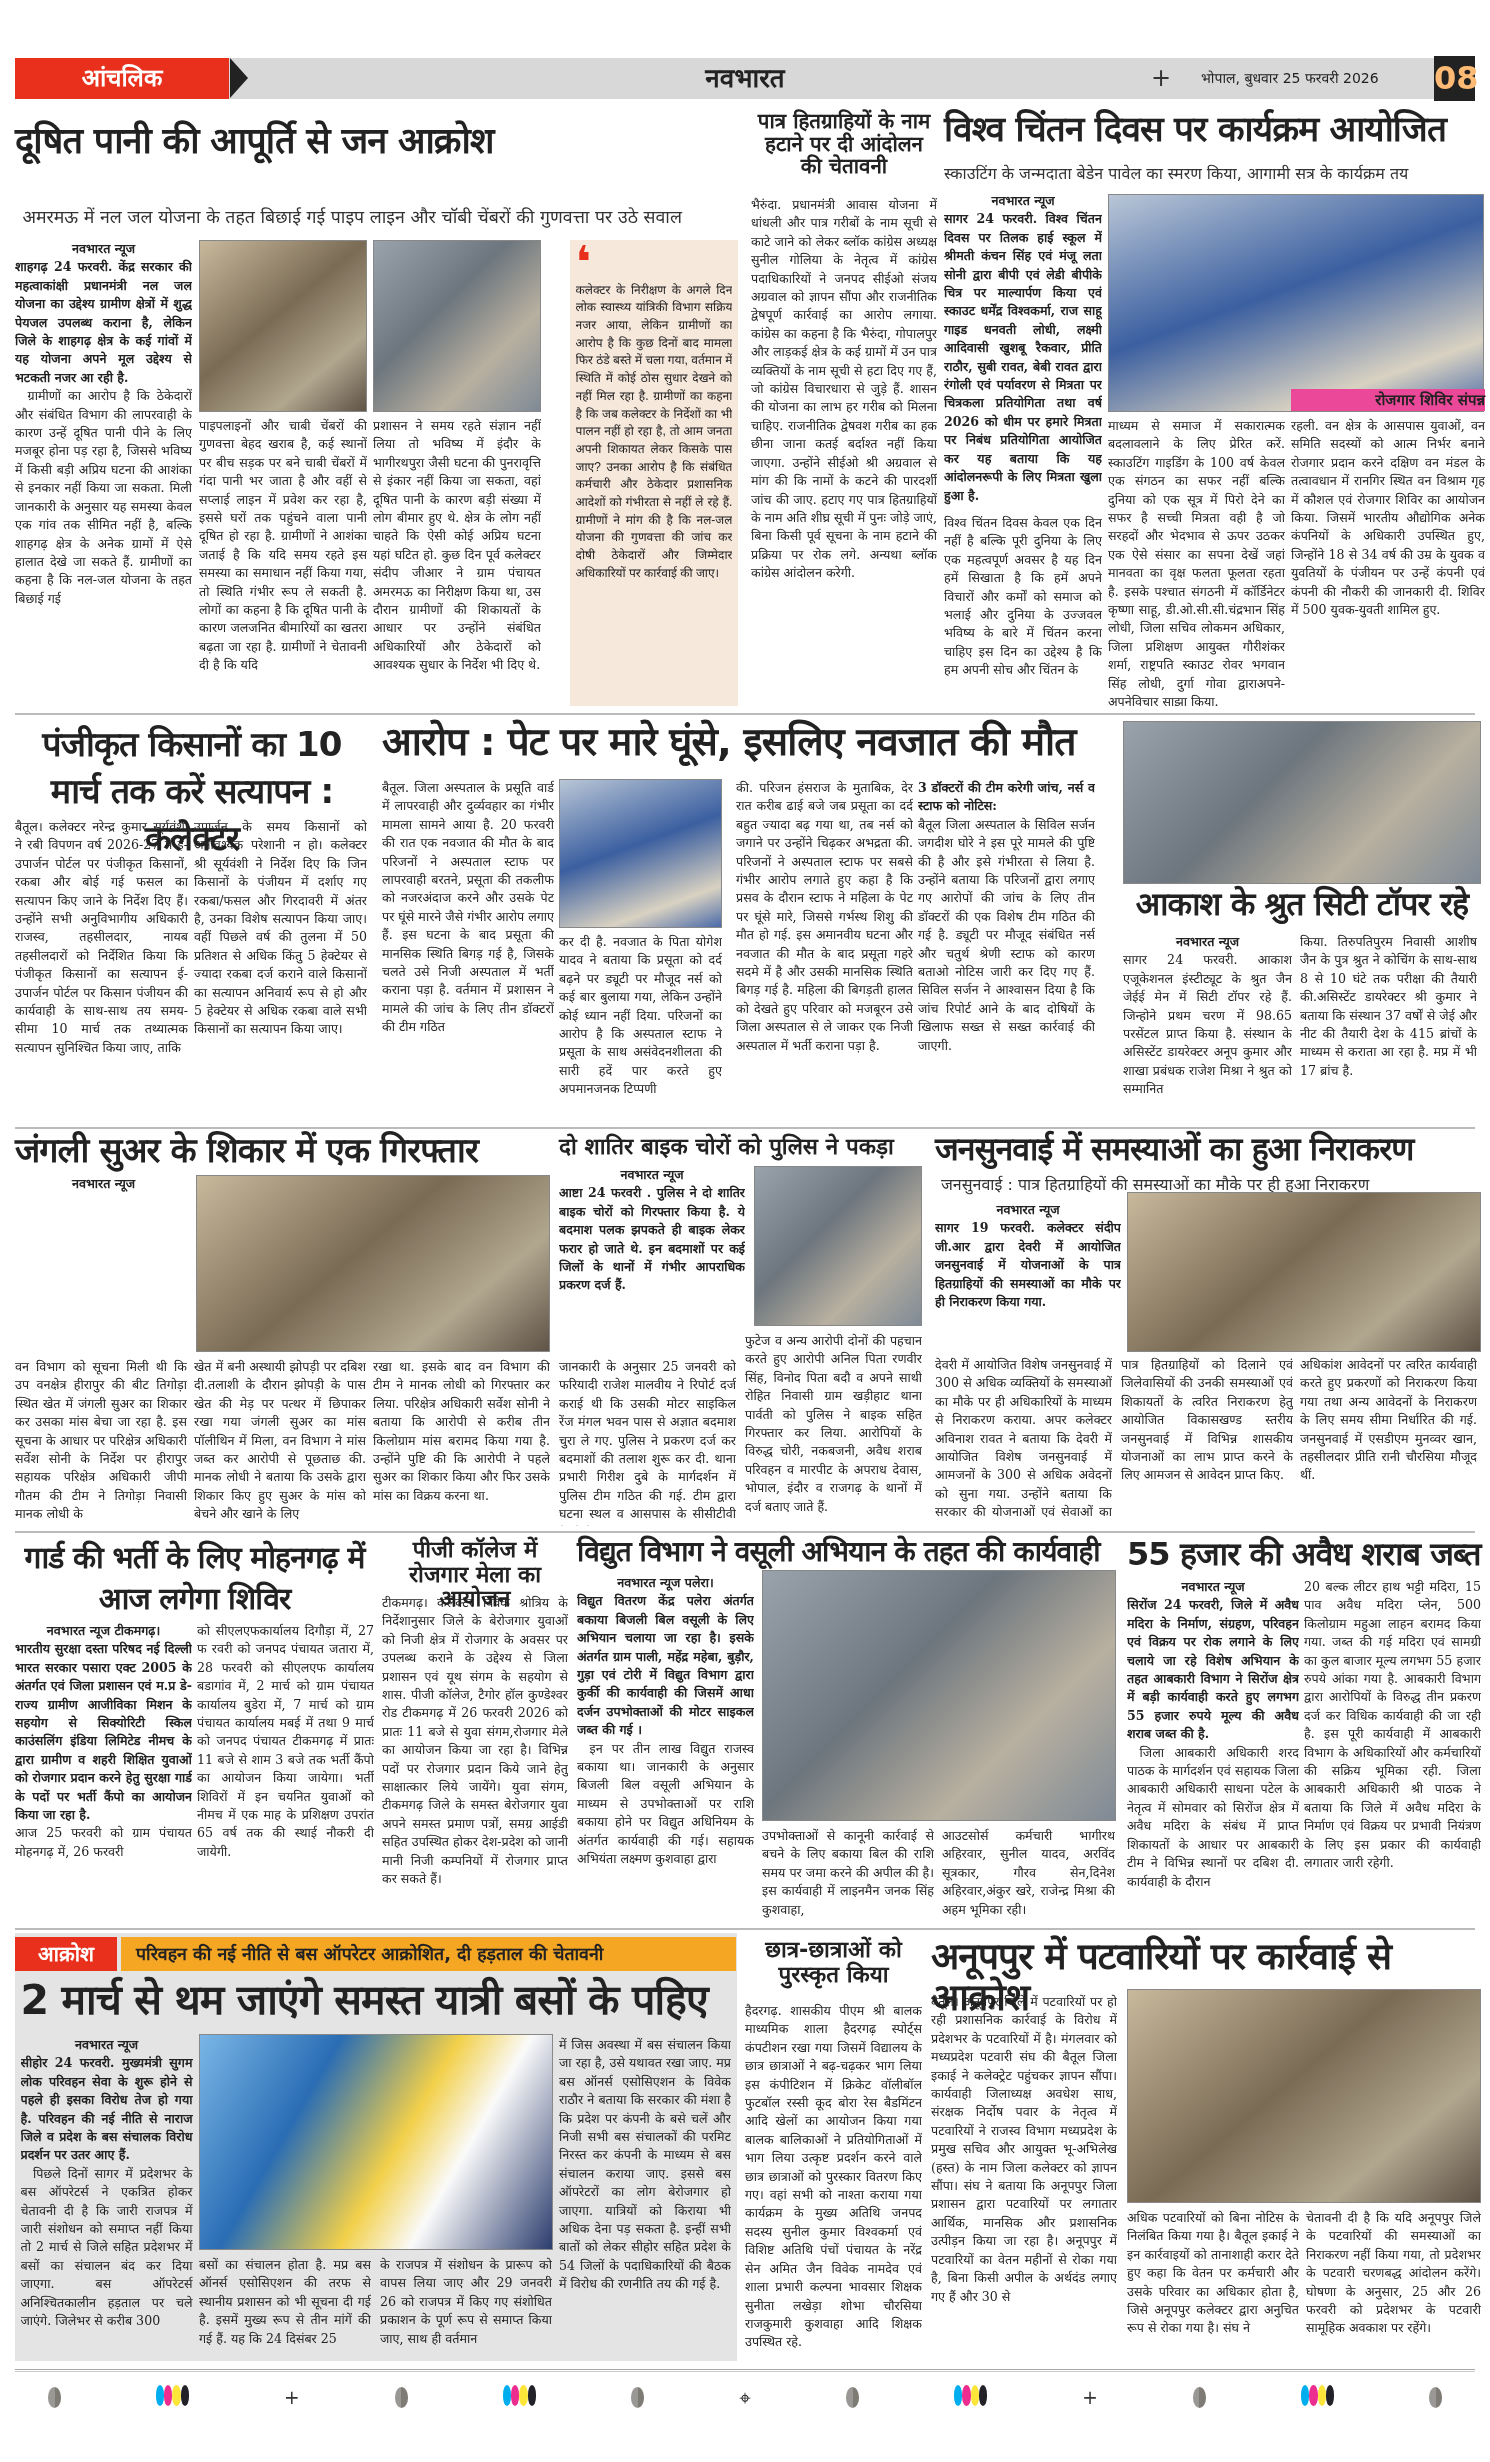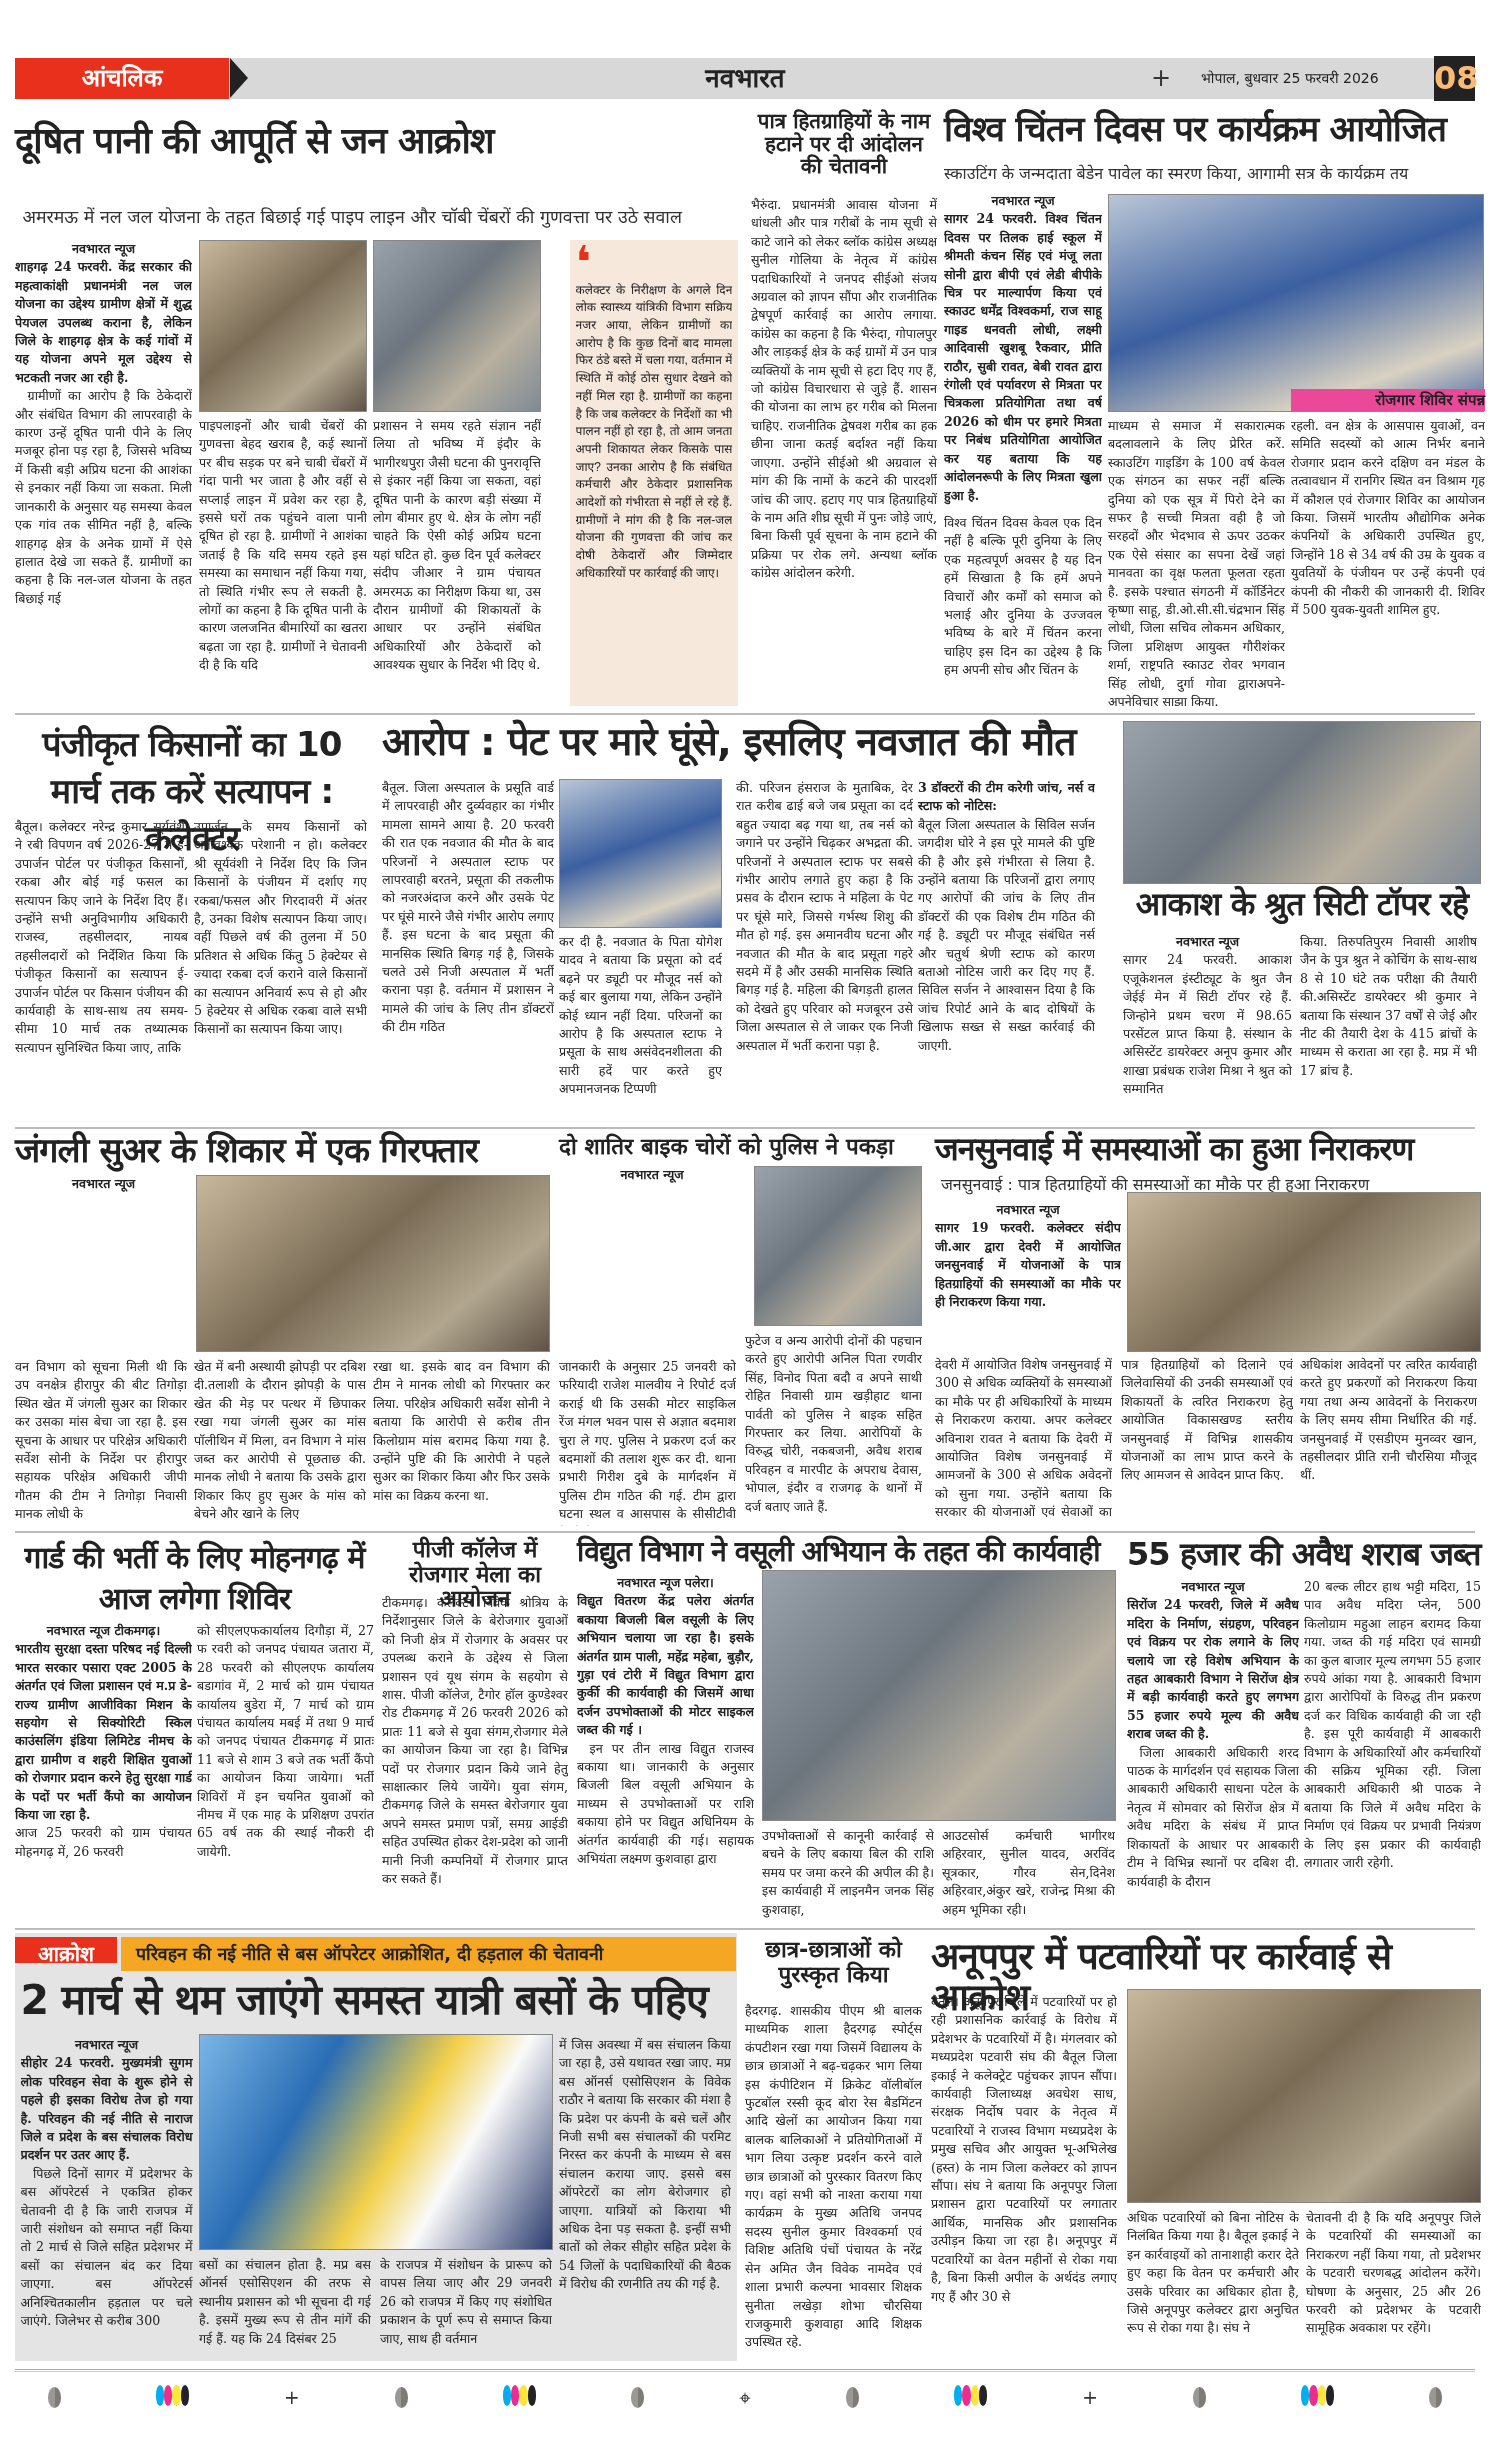--- a/index.html
+++ b/index.html
@@ -99,20 +99,21 @@
   <div style="text-align:center;font-weight:bold">नवभारत न्यूज</div>
 </div>
 <div class="abs photo warm" style="left:196px;top:1175px;width:354px;height:177px"></div>
 <div class="abs body" style="left:15px;top:1358px;width:172px;height:168px">वन विभाग को सूचना मिली थी कि उप वनक्षेत्र हीरापुर की बीट तिगोड़ा स्थित खेत में जंगली सुअर का शिकार कर उसका मांस बेचा जा रहा है. इस सूचना के आधार पर परिक्षेत्र अधिकारी सर्वेश सोनी के निर्देश पर हीरापुर सहायक परिक्षेत्र अधिकारी जीपी गौतम की टीम ने तिगोड़ा निवासी मानक लोधी के</div>
 <div class="abs body" style="left:194px;top:1358px;width:172px;height:168px">खेत में बनी अस्थायी झोपड़ी पर दबिश दी.तलाशी के दौरान झोपड़ी के पास खेत की मेड़ पर पत्थर में छिपाकर रखा गया जंगली सुअर का मांस पॉलीथिन में मिला, वन विभाग ने मांस जब्त कर आरोपी से पूछताछ की. मानक लोधी ने बताया कि उसके द्वारा शिकार किए हुए सुअर के मांस को बेचने और खाने के लिए</div>
 <div class="abs body" style="left:373px;top:1358px;width:177px;height:168px">रखा था. इसके बाद वन विभाग की टीम ने मानक लोधी को गिरफ्तार कर लिया. परिक्षेत्र अधिकारी सर्वेश सोनी ने बताया कि आरोपी से करीब तीन किलोग्राम मांस बरामद किया गया है. उन्होंने पुष्टि की कि आरोपी ने पहले सुअर का शिकार किया और फिर उसके मांस का विक्रय करना था.</div>
 
 <div class="abs h1" style="left:559px;top:1134px;width:373px;font-size:22.4px;letter-spacing:0">दो शातिर बाइक चोरों को पुलिस ने पकड़ा</div>
 <div class="abs body" style="left:559px;top:1166px;width:186px;height:186px">
   <div style="text-align:center;font-weight:bold">नवभारत न्यूज</div>
+  <div style="font-weight:bold">आष्टा 24 फरवरी . पुलिस ने दो शातिर बाइक चोरों को गिरफ्तार किया है. ये बदमाश पलक झपकते ही बाइक लेकर फरार हो जाते थे. इन बदमाशों पर कई जिलों के थानों में गंभीर आपराधिक प्रकरण दर्ज हैं.</div>
 </div>
 <div class="abs photo" style="left:754px;top:1166px;width:168px;height:160px"></div>
 <div class="abs body" style="left:559px;top:1358px;width:177px;height:168px">जानकारी के अनुसार 25 जनवरी को फरियादी राजेश मालवीय ने रिपोर्ट दर्ज कराई थी कि उसकी मोटर साइकिल रेंज मंगल भवन पास से अज्ञात बदमाश चुरा ले गए. पुलिस ने प्रकरण दर्ज कर बदमाशों की तलाश शुरू कर दी. थाना प्रभारी गिरीश दुबे के मार्गदर्शन में पुलिस टीम गठित की गई. टीम द्वारा घटना स्थल व आसपास के सीसीटीवी कैमरे के</div>
 <div class="abs body" style="left:745px;top:1332px;width:177px;height:194px">फुटेज व अन्य आरोपी दोनों की पहचान करते हुए आरोपी अनिल पिता रणवीर सिंह, विनोद पिता बदौ व अपने साथी रोहित निवासी ग्राम खड़ीहाट थाना पार्वती को पुलिस ने बाइक सहित गिरफ्तार कर लिया. आरोपियों के विरुद्ध चोरी, नकबजनी, अवैध शराब परिवहन व मारपीट के अपराध देवास, भोपाल, इंदौर व राजगढ़ के थानों में दर्ज बताए जाते हैं.</div>
 
 <div class="abs h1" style="left:935px;top:1132px;width:549px;font-size:32px">जनसुनवाई में समस्याओं का हुआ निराकरण</div>
 <div class="abs sub" style="left:941px;top:1175px;width:540px;font-size:16px">जनसुनवाई : पात्र हितग्राहियों की समस्याओं का मौके पर ही हुआ निराकरण</div>
 <div class="abs body" style="left:935px;top:1201px;width:186px;height:149px">
   <div style="text-align:center;font-weight:bold">नवभारत न्यूज</div>
   <div style="font-weight:bold">सागर 19 फरवरी. कलेक्टर संदीप जी.आर द्वारा देवरी में आयोजित जनसुनवाई में योजनाओं के पात्र हितग्राहियों की समस्याओं का मौके पर ही निराकरण किया गया.</div>
@@ -149,21 +150,21 @@
 <div class="abs body" style="left:1127px;top:1578px;width:172px;height:343px">
   <div style="text-align:center;font-weight:bold">नवभारत न्यूज</div>
   <div style="font-weight:bold">सिरोंज 24 फरवरी, जिले में अवैध मदिरा के निर्माण, संग्रहण, परिवहन एवं विक्रय पर रोक लगाने के लिए चलाये जा रहे विशेष अभियान के तहत आबकारी विभाग ने सिरोंज क्षेत्र में बड़ी कार्यवाही करते हुए लगभग 55 हजार रुपये मूल्य की अवैध शराब जब्त की है.</div>
   <div style="text-indent:1em">जिला आबकारी अधिकारी शरद पाठक के मार्गदर्शन एवं सहायक जिला आबकारी अधिकारी साधना पटेल के नेतृत्व में सोमवार को सिरोंज क्षेत्र में अवैध मदिरा के संबंध में प्राप्त शिकायतों के आधार पर आबकारी टीम ने विभिन्न स्थानों पर दबिश दी. कार्यवाही के दौरान</div>
 </div>
 <div class="abs body" style="left:1304px;top:1578px;width:177px;height:343px">20 बल्क लीटर हाथ भट्टी मदिरा, 15 पाव अवैध मदिरा प्लेन, 500 किलोग्राम महुआ लाहन बरामद किया गया. जब्त की गई मदिरा एवं सामग्री का कुल बाजार मूल्य लगभग 55 हजार रुपये आंका गया है. आबकारी विभाग द्वारा आरोपियों के विरुद्ध तीन प्रकरण दर्ज कर विधिक कार्यवाही की जा रही है. इस पूरी कार्यवाही में आबकारी विभाग के अधिकारियों और कर्मचारियों की सक्रिय भूमिका रही. जिला आबकारी अधिकारी श्री पाठक ने बताया कि जिले में अवैध मदिरा के निर्माण एवं विक्रय पर प्रभावी नियंत्रण के लिए इस प्रकार की कार्यवाही लगातार जारी रहेगी.</div>
 
 <div class="abs rule" style="left:15px;top:1928px;width:1460px;height:1.9px"></div>
 
 <div class="abs band" style="left:15px;top:1933px;width:722px;height:428px"></div>
-<div class="abs aak-tag" style="left:15px;top:1937px;width:102px;height:26px">आक्रोश</div>
+<div class="abs aak-tag" style="left:15px;top:1937px;width:102px;height:34px">आक्रोश</div>
 <div class="abs aak-bar" style="left:121px;top:1937px;width:615px;height:34px">परिवहन की नई नीति से बस ऑपरेटर आक्रोशित, दी हड़ताल की चेतावनी</div>
 <div class="abs h1" style="left:20.5px;top:1978px;width:717px;font-size:41px">2 मार्च से थम जाएंगे समस्त यात्री बसों के पहिए</div>
 <div class="abs body" style="left:20.5px;top:2036px;width:172px;height:321px">
   <div style="text-align:center;font-weight:bold">नवभारत न्यूज</div>
   <div style="font-weight:bold">सीहोर 24 फरवरी. मुख्यमंत्री सुगम लोक परिवहन सेवा के शुरू होने से पहले ही इसका विरोध तेज हो गया है. परिवहन की नई नीति से नाराज जिले व प्रदेश के बस संचालक विरोध प्रदर्शन पर उतर आए हैं.</div>
   <div style="text-indent:1em">पिछले दिनों सागर में प्रदेशभर के बस ऑपरेटर्स ने एकत्रित होकर चेतावनी दी है कि जारी राजपत्र में जारी संशोधन को समाप्त नहीं किया तो 2 मार्च से जिले सहित प्रदेशभर में बसों का संचालन बंद कर दिया जाएगा. बस ऑपरेटर्स अनिश्चितकालीन हड़ताल पर चले जाएंगे. जिलेभर से करीब 300</div>
 </div>
 <div class="abs photo bus" style="left:199px;top:2034px;width:354px;height:216px"></div>
 <div class="abs body" style="left:199px;top:2256px;width:172px;height:102px">बसों का संचालन होता है. मप्र बस ऑनर्स एसोसिएशन की तरफ से स्थानीय प्रशासन को भी सूचना दी गई है. इसमें मुख्य रूप से तीन मांगें की गई हैं. यह कि 24 दिसंबर 25</div>
 <div class="abs body" style="left:380px;top:2256px;width:172px;height:102px">के राजपत्र में संशोधन के प्रारूप को वापस लिया जाए और 29 जनवरी 26 को राजपत्र में किए गए संशोधित प्रकाशन के पूर्ण रूप से समाप्त किया जाए, साथ ही वर्तमान</div>

